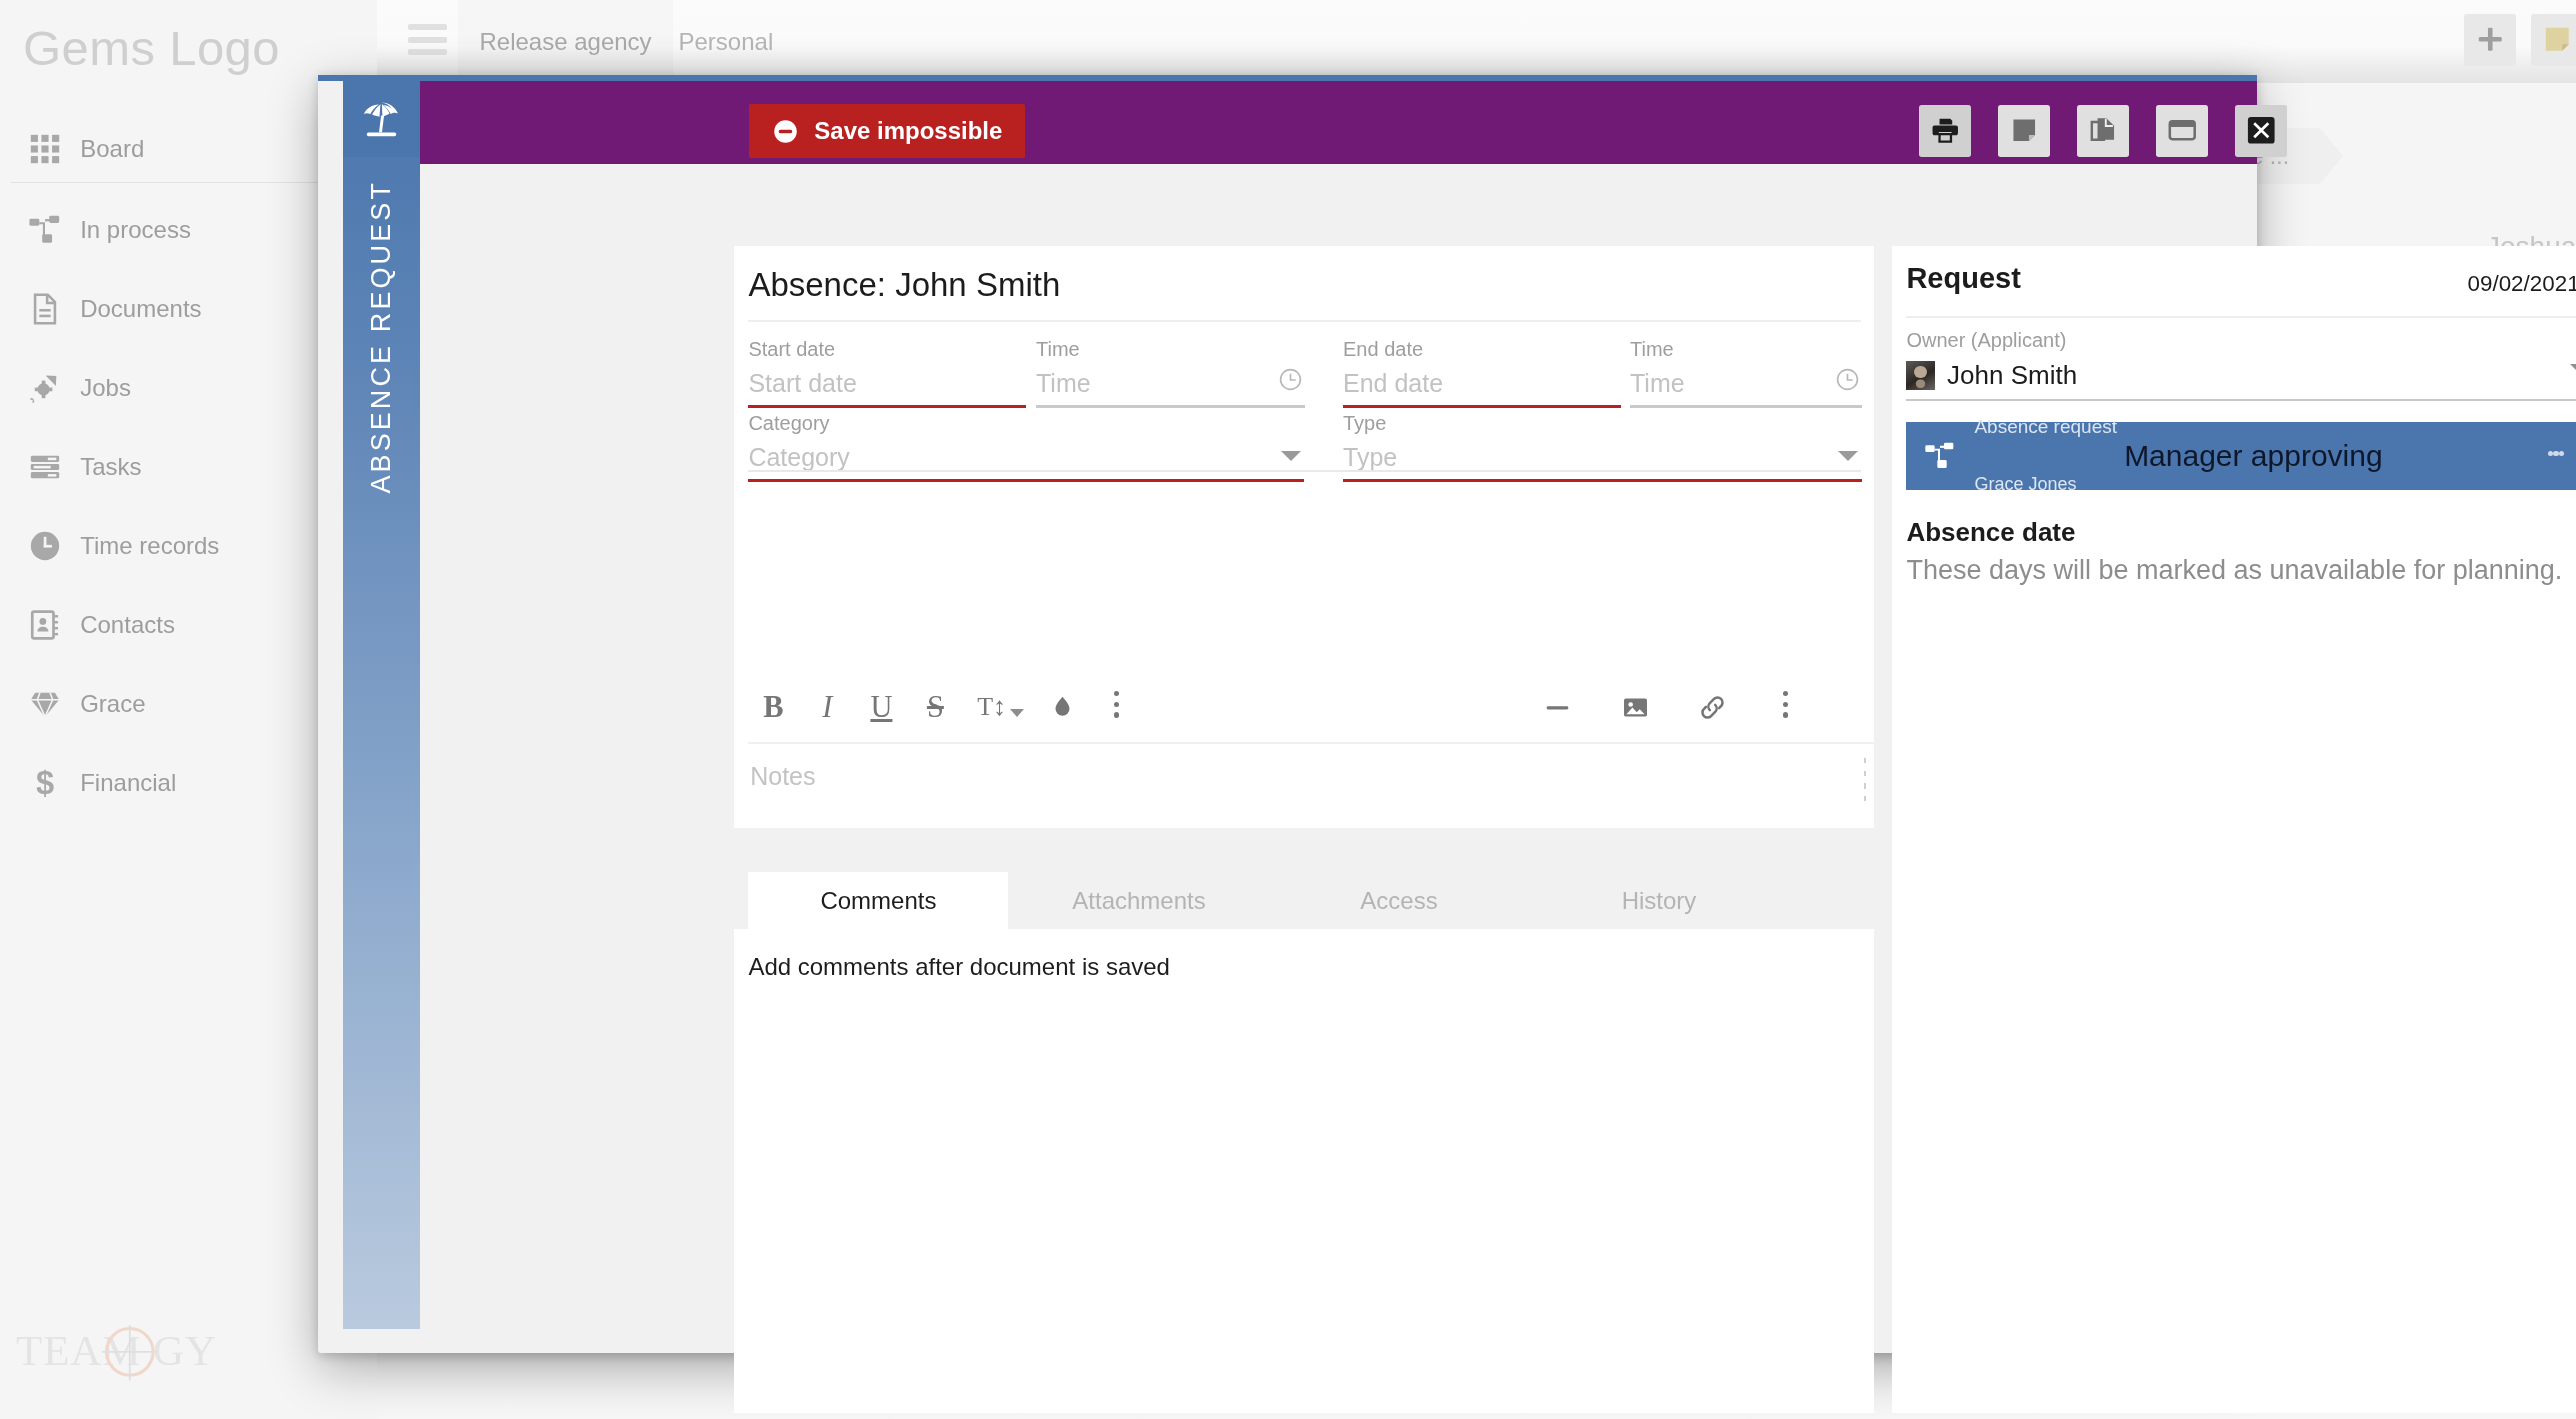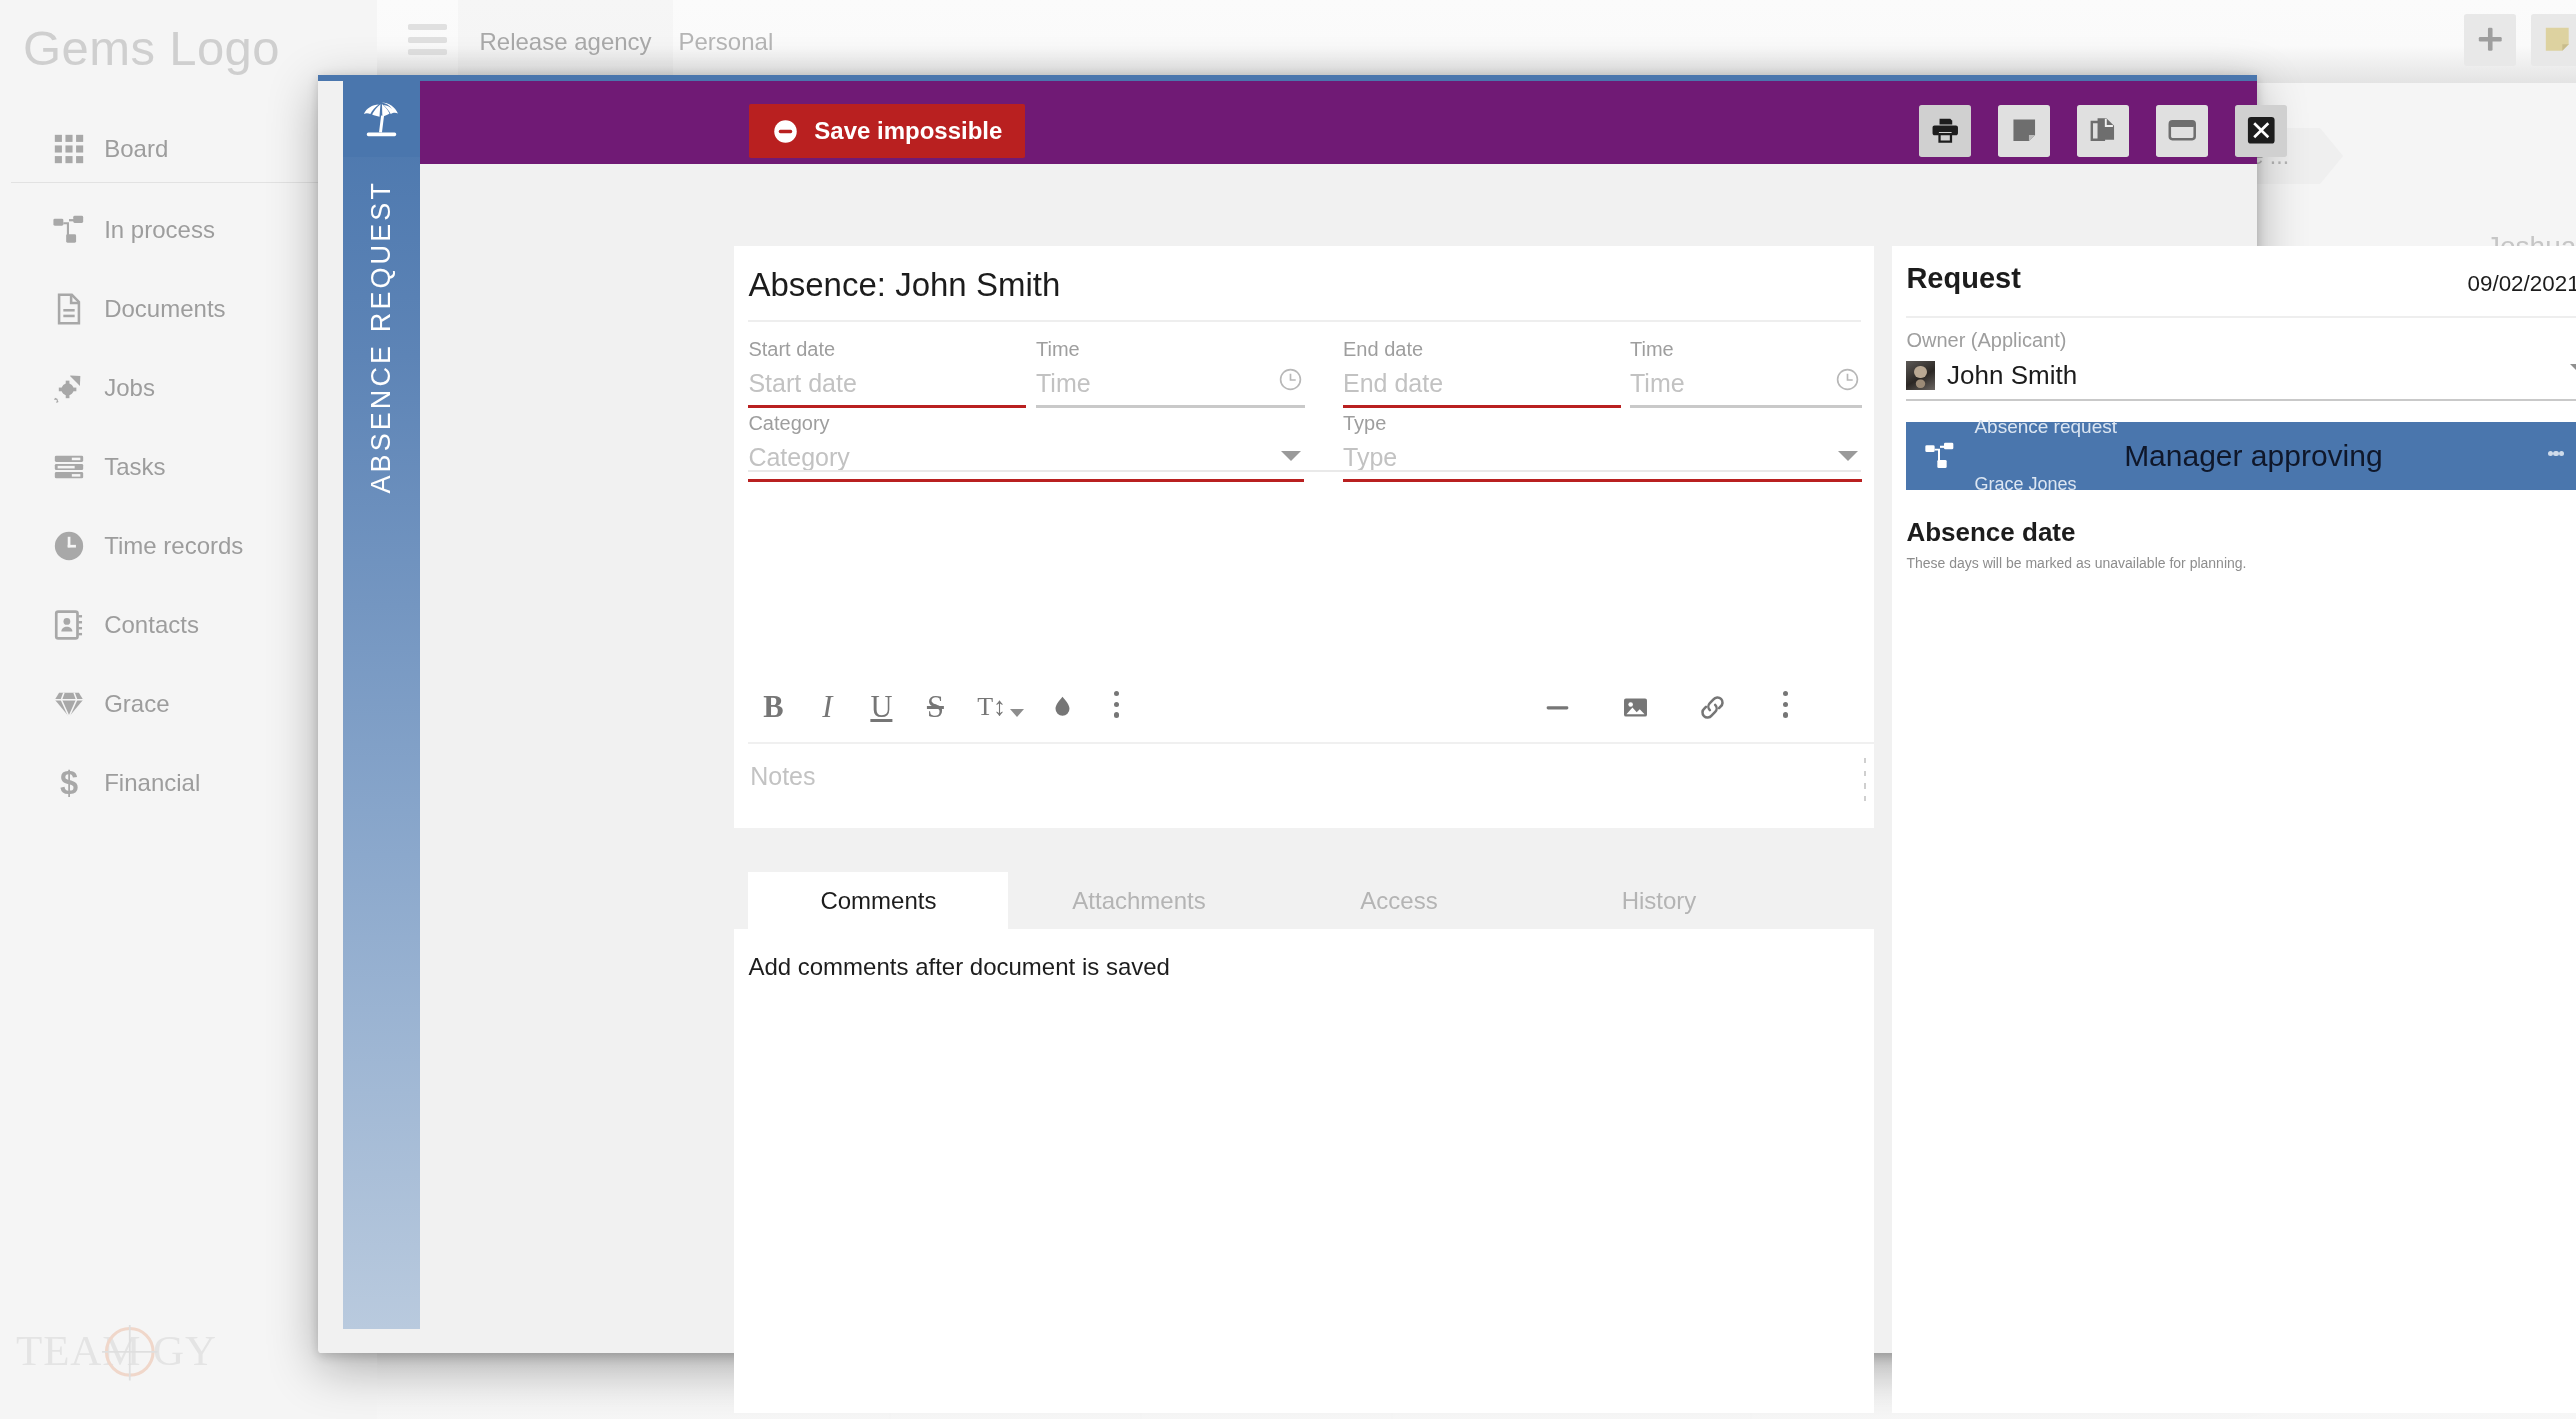--- a/index.html
+++ b/index.html
@@ -16,21 +16,21 @@
   #left-sidebar {
     position: absolute; left: 0; top: 0; width: 377px; height: 1420px;
     background: #f5f5f5;
   }
   #brand-logo {
     position: absolute; left: 23px; top: 20px;
     font-size: 49px; color: #cfcfcf; font-weight: 400; letter-spacing: 0.4px;
   }
   .nav-item {
     position: absolute; left: 0; width: 377px; height: 73px;
-    display: flex; align-items: center; padding-left: 16px; margin-left: 24px;
+    display: flex; align-items: center; padding-left: 16px;
   }
   .nav-ico { width: 57px; height: 43px; display: flex; align-items: center; justify-content: center; }
   .nav-ico svg { width: 34px; height: 34px; fill: #a8a8a8; }
   .nav-lbl { font-size: 24px; color: #9d9d9d; margin-left: 7.2px; }
   .nav-item.dim .nav-ico svg { fill: #c9c9c9; }
   .nav-item.dim .nav-lbl { color: #c2c2c2; }
   #nav-divider { position: absolute; left: 10.8px; top: 182px; width: 359px; height: 0.9px; background: #e2e2e2; }
 
   #teamogy-logo { position: absolute; left: 16px; top: 1316px; width: 224px; height: 72px; opacity: .38; }
 
@@ -227,21 +227,21 @@
   #flow-card .fc-ico { width: 68px; display: flex; align-items: center; justify-content: center; }
   #flow-card .fc-ico svg { width: 32px; height: 32px; fill: #fff; }
   #flow-card .fc-body { flex: 1; }
   .fc-top { font-size: 19px; color: #dce6f2; line-height: 1.25; }
   .fc-mid { font-size: 30px; color: #0f172a; line-height: 1.15; text-align: center; }
   .fc-bot { font-size: 18px; color: #dce6f2; line-height: 1.3; }
   #flow-menu { width: 47px; display: flex; align-items: center; justify-content: center; cursor: pointer; }
   #flow-menu i { display: block; width: 5.4px; height: 5.4px; border-radius: 50%; background: #cfdbea; margin-bottom: 5.4px; }
 
   #absence-days-title { position: absolute; left: 14.4px; top: 271px; font-size: 26px; font-weight: bold; color: #1c1c1c; }
-  #absence-days-desc { position: absolute; left: 14.4px; top: 309px; font-size: 14px; color: #8d8d8d; }
+  #absence-days-desc { position: absolute; left: 14.4px; top: 309px; font-size: 27px; color: #8d8d8d; }
 
   .dots-v i { display: block; width: 5.4px; height: 5.4px; border-radius: 50%; background: #767676; margin-bottom: 5.4px; }
 </style>
 </head>
 <body>
 
 <div id="app-root">
 
   <div id="left-sidebar">
     <div id="brand-logo">Gems Logo</div>

